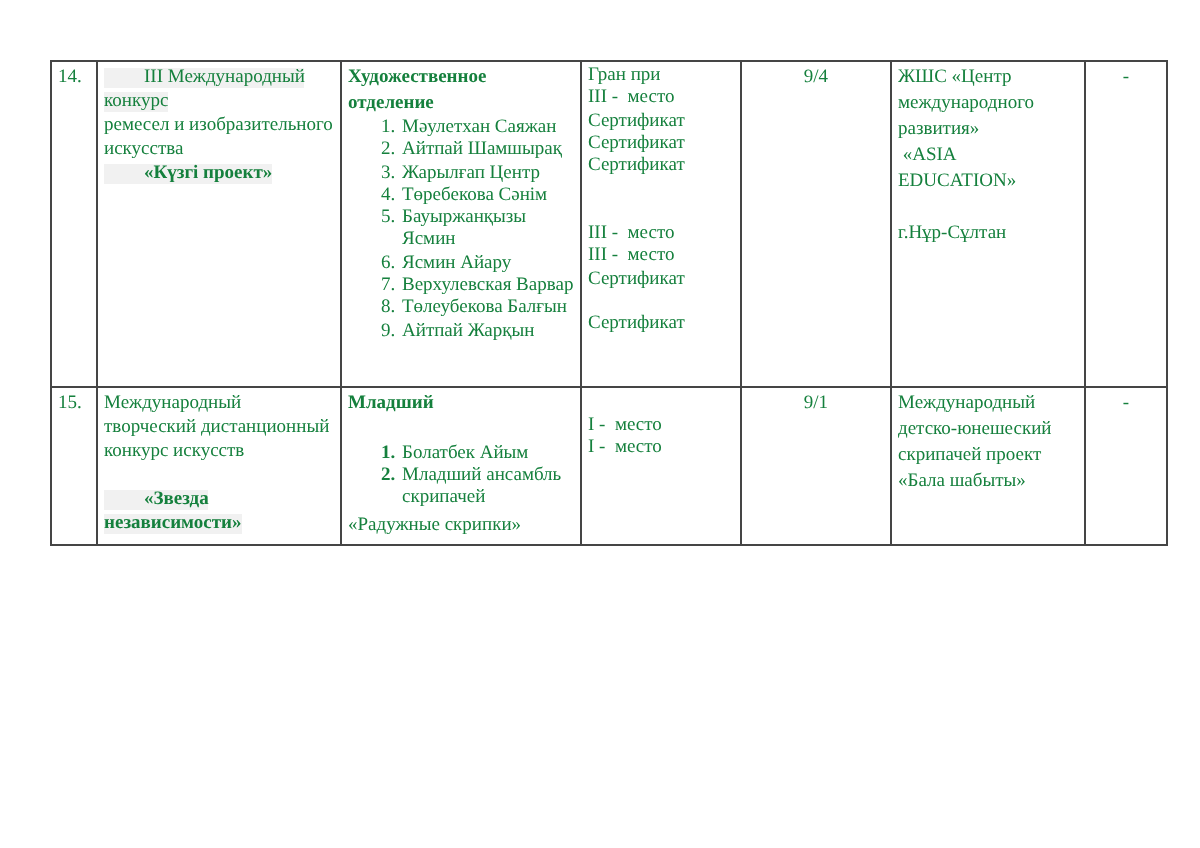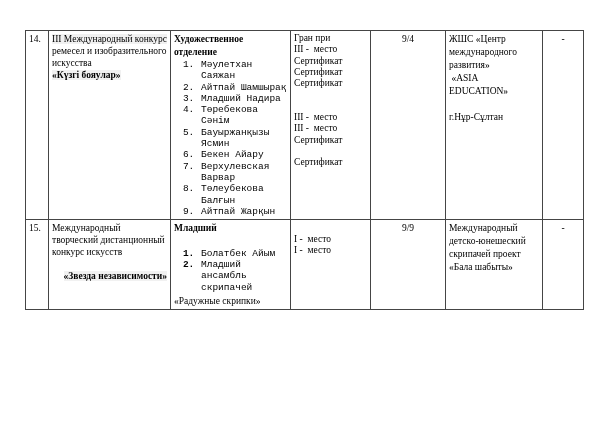--- a/index.html
+++ b/index.html
@@ -1,44 +1,44 @@
 <!DOCTYPE html>
 <html><head>
 <meta charset="utf-8">
 <style>
   html,body{margin:0;padding:0;background:#ffffff;}
   .page{
     position:relative;width:600px;height:424px;background:#ffffff;overflow:hidden;
-    font-family:"Liberation Serif","DejaVu Serif",serif;color:#000000;
+    font-family:"Liberation Serif","DejaVu Serif",serif;color:#15803d;
   }
   table.doc{
     position:absolute;left:25px;top:30px;width:558px;
     border-collapse:collapse;table-layout:fixed;
   }
   table.doc td{
     border:1px solid #454545;vertical-align:top;
     font-size:9.5px;line-height:12px;padding:2px 3px;overflow:hidden;
   }
   p{margin:0;}
   .bold{font-weight:bold;}
-  .hl{background:#f1f1f1;}
+  .hl{background:#f1f1f1;padding-left:20px;}
   .num-cell{padding-left:2px;}
   .section-header{font-weight:bold;line-height:12.5px;}
   ol.plist{margin:1px 0 0 0;padding-left:26px;line-height:11.3px;}
-  ol.plist li{padding-left:1px;font-family:Liberation Mono, monospace;}
+  ol.plist li{padding-left:1px;}
   ol.bold-list{margin-top:13px;}
   ol.bold-list li::marker{font-weight:bold;}
   .section-footer{margin-top:3px;line-height:11.5px;}
   .results-block{}
   .results-block div{white-space:pre;line-height:11.3px;min-height:11.3px;}
   .results-block.r15{margin-top:12px;}
   .ratio-cell{text-align:center;padding-top:8px;}
   .org-block div{white-space:pre;line-height:13px;min-height:13px;}
   .note-cell{text-align:center;padding-top:1px;}
-  .title-gap{margin-top:12px;text-align:right;}
+  .title-gap{margin-top:12px;}
 </style>
 </head>
 <body>
 
 <div class="page">
   <table class="doc">
     <colgroup>
       <col style="width:23px">
       <col style="width:122px">
       <col style="width:120px">
@@ -49,31 +49,31 @@
     </colgroup>
 
     <tbody>
         <tr style="height:163px;">
       <td class="num-cell">
         <div>14.</div>
       </td>
       <td>
         <p><span class="hl">III Международный конкурс</span></p>
         <p>ремесел и изобразительного искусства</p>
-        <p><span class="hl bold">«Күзгі бояулар»</span></p>
+        <p><span class="hl bold">«Күзгі проект»</span></p>
       </td>
       <td>
         <div class="section-header">Художественное отделение</div>
         <ol class="plist">
               <li>Мәулетхан Саяжан</li>
               <li>Айтпай Шамшырақ</li>
-              <li>Младший Надира</li>
+              <li>Жарылғап Центр</li>
               <li>Төребекова Сәнім</li>
               <li>Бауыржанқызы Ясмин</li>
-              <li>Бекен Айару</li>
+              <li>Ясмин Айару</li>
               <li>Верхулевская Варвар</li>
               <li>Төлеубекова Балғын</li>
               <li>Айтпай Жарқын</li>
             </ol>
       </td>
       <td>
         <div class="results-block">
               <div>Гран при</div>
               <div>III -  место</div>
               <div>Сертификат</div>
@@ -123,21 +123,21 @@
             </ol>
         <div class="section-footer">«Радужные скрипки»</div>
       </td>
       <td>
         <div class="results-block r15">
               <div>I -  место</div>
               <div>I -  место</div>
             </div>
       </td>
       <td class="ratio-cell">
-        <div>9/9</div>
+        <div>9/1</div>
       </td>
       <td>
         <div class="org-block">
               <div>Международный</div>
               <div>детско-юнешеский</div>
               <div>скрипачей проект</div>
               <div>«Бала шабыты»</div>
             </div>
       </td>
       <td class="note-cell">

